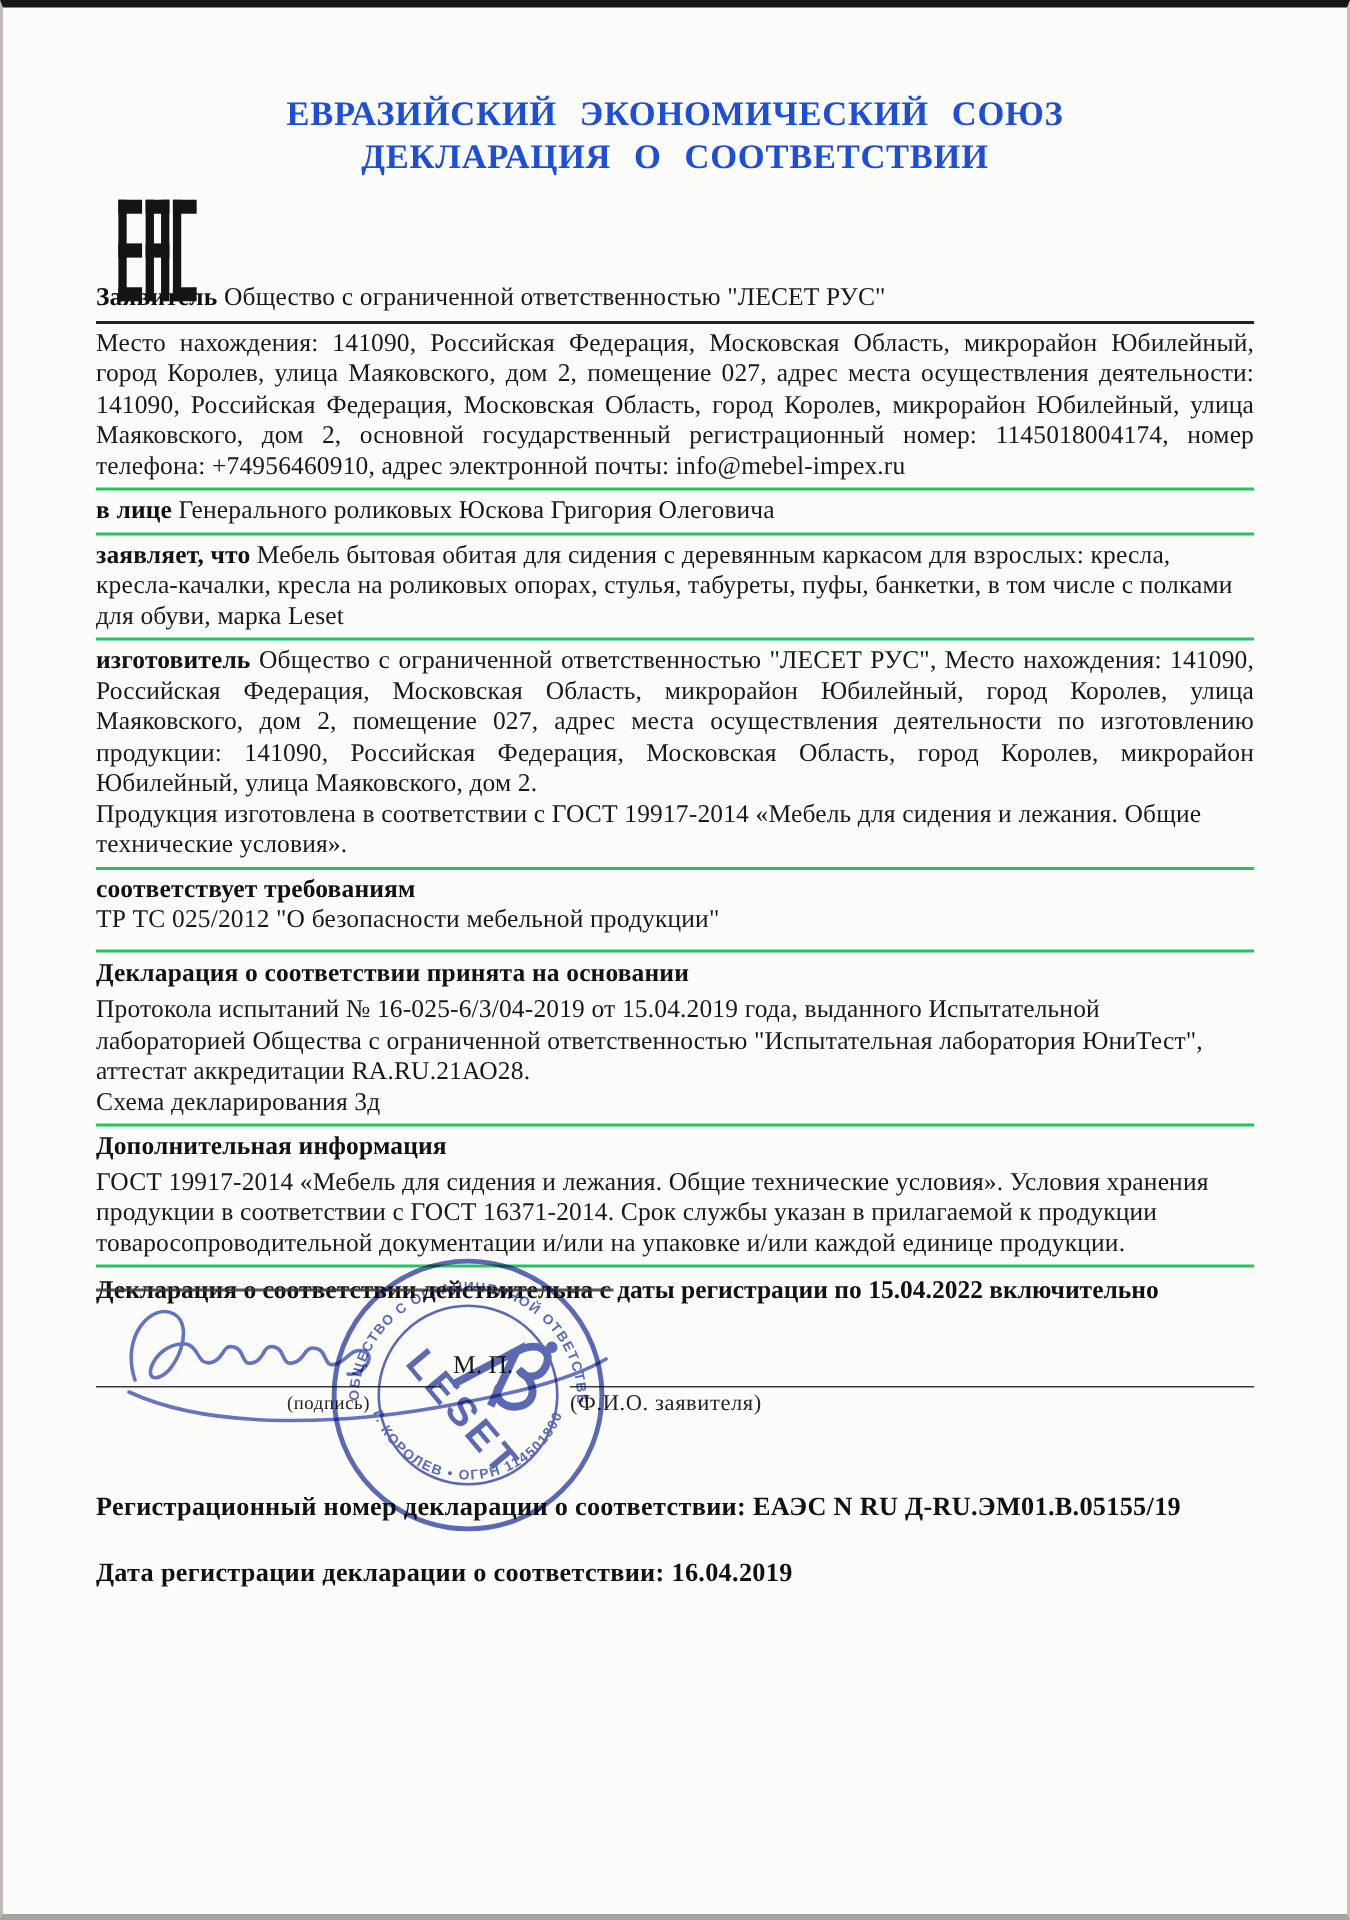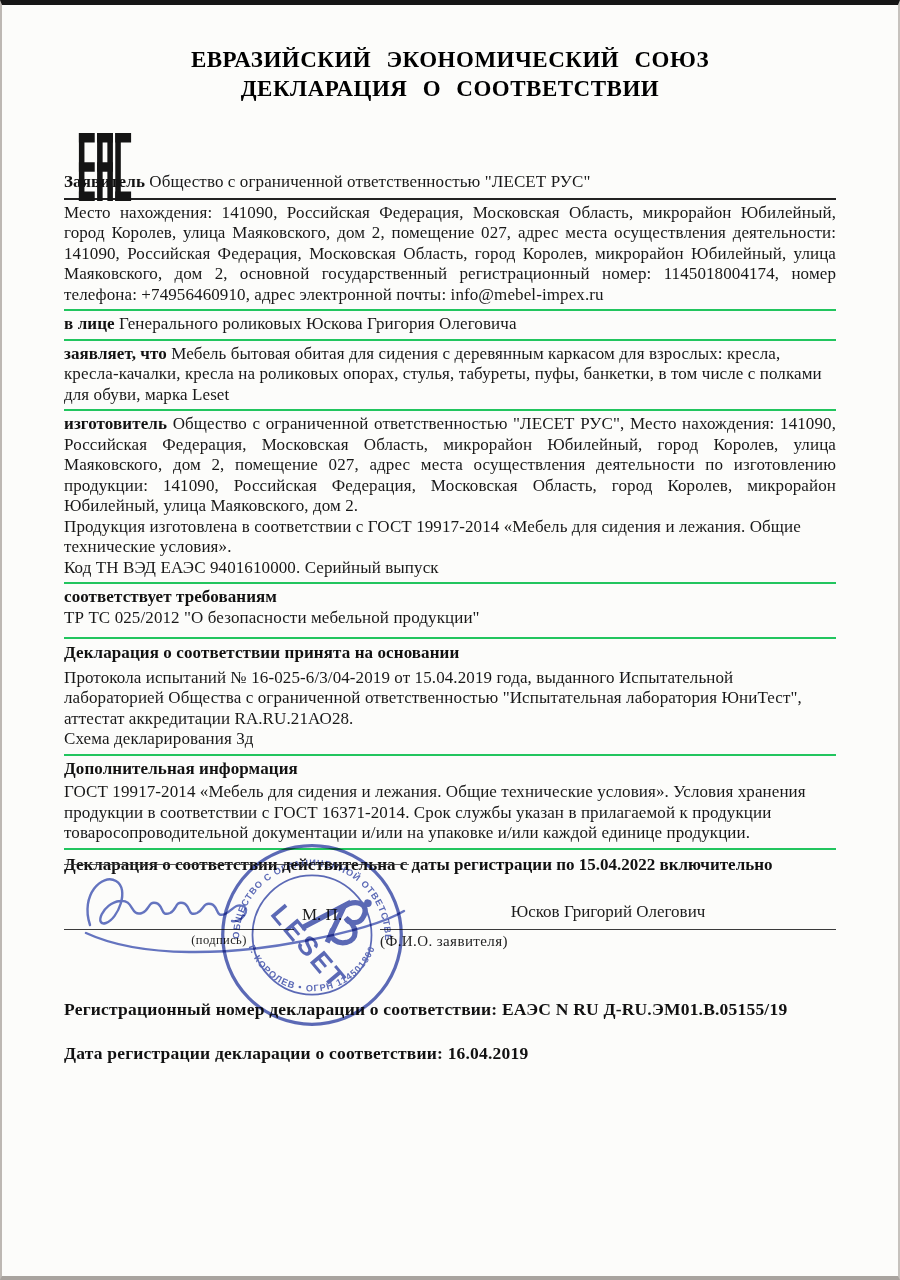--- a/index.html
+++ b/index.html
@@ -12,28 +12,28 @@
     border-top:5px solid #161616;
     border-left:2px solid #bdb8b3;
     border-right:2px solid #c6c2bd;
     border-bottom:4px solid #a8a39e;
     padding:0 62px;
     font-family:"Liberation Serif","DejaVu Serif",serif;
     color:#181818;
     overflow:hidden;
   }
   .titles {
-    padding-top:40px;
+    padding-top:56px;
     text-align:center;
     font-weight:bold;
     font-size:23px;
     line-height:29px;
     letter-spacing:.5px;
     word-spacing:9px;
-    color:#000000;
+    color:#1d4ed8;
   }
   .eac-logo { position:absolute; left:76px; top:128px; width:54px; height:68px; }
   .sec {
     font-size:17px; line-height:20.5px; letter-spacing:.1px;
     padding:3px 0 4px;
     border-bottom:2px solid #22c55e;
   }
   .sec p { margin:0; }
   .b { font-weight:bold; color:#111; }
   .just { text-align:justify; }
@@ -107,21 +107,20 @@
 
   <div class="sec">
     <p><span class="b">заявляет, что</span>
       <span>Мебель бытовая обитая для сидения с деревянным каркасом для взрослых: кресла, кресла-качалки, кресла на роликовых опорах, стулья, табуреты, пуфы, банкетки, в том числе с полками для обуви, марка Leset</span></p>
   </div>
 
   <div class="sec">
     <p class="just"><span class="b">изготовитель</span>
       <span>Общество с ограниченной ответственностью "ЛЕСЕТ РУС", Место нахождения: 141090, Российская Федерация, Московская Область, микрорайон Юбилейный, город Королев, улица Маяковского, дом 2, помещение 027, адрес места осуществления деятельности по изготовлению продукции: 141090, Российская Федерация, Московская Область, город Королев, микрорайон Юбилейный, улица Маяковского, дом 2.</span></p>
     <p>Продукция изготовлена в соответствии с ГОСТ 19917-2014 «Мебель для сидения и лежания. Общие технические условия».</p>
-    <p>Код ТН ВЭД ЕАЭС 9401610000. Серийный выпуск</p>
   </div>
 
   <div class="sec sec-complies">
     <p class="b">соответствует требованиям</p>
     <p>ТР ТС 025/2012 "О безопасности мебельной продукции"</p>
   </div>
 
   <div class="sec sec-basis">
     <p class="b basis-label">Декларация о соответствии принята на основании</p>
     <p>Протокола испытаний № 16-025-6/3/04-2019 от 15.04.2019 года, выданного Испытательной лабораторией Общества с ограниченной ответственностью "Испытательная лаборатория ЮниТест", аттестат аккредитации RA.RU.21АО28.</p>
@@ -140,21 +139,20 @@
     <svg class="sig-svg" viewBox="0 0 340 110">
       <g fill="none" stroke="#5566bd" stroke-width="2.4" stroke-linecap="round" opacity="0.9">
         <path d="M18 64 C8 34 30 12 44 20 C58 28 46 58 34 62 C22 66 30 42 48 40 C62 38 58 56 70 52 C78 49 76 40 84 42 C92 44 88 56 98 52 C105 49 103 40 111 42 C119 44 115 56 125 52 C132 49 131 41 139 43 C147 45 143 57 153 53 C160 50 163 42 171 45 C179 48 170 62 160 60"></path>
         <path d="M14 72 C70 98 160 94 232 80 C280 71 312 62 332 50"></path>
       </g>
     </svg>
 
     <div class="sig-line-left"></div>
     <div class="sig-caption-l">(подпись)</div>
     <div class="mp-label">М. П.</div>
-    <div class="fio-name">Юсков Григорий Олегович</div>
     <div class="sig-line-right"></div>
     <div class="sig-caption-r">(Ф.И.О. заявителя)</div>
 
     <svg class="stamp-svg" viewBox="0 0 200 200">
       <defs>
         <path id="stamp-arc-top" d="M 24 104 A 76 76 0 1 1 176 104"></path>
         <path id="stamp-arc-bottom" d="M 34 112 A 70 70 0 0 0 166 112"></path>
       </defs>
       <g stroke="#4a5ab2" fill="none">
         <circle cx="100" cy="100" r="93" stroke-width="3.4"></circle>

